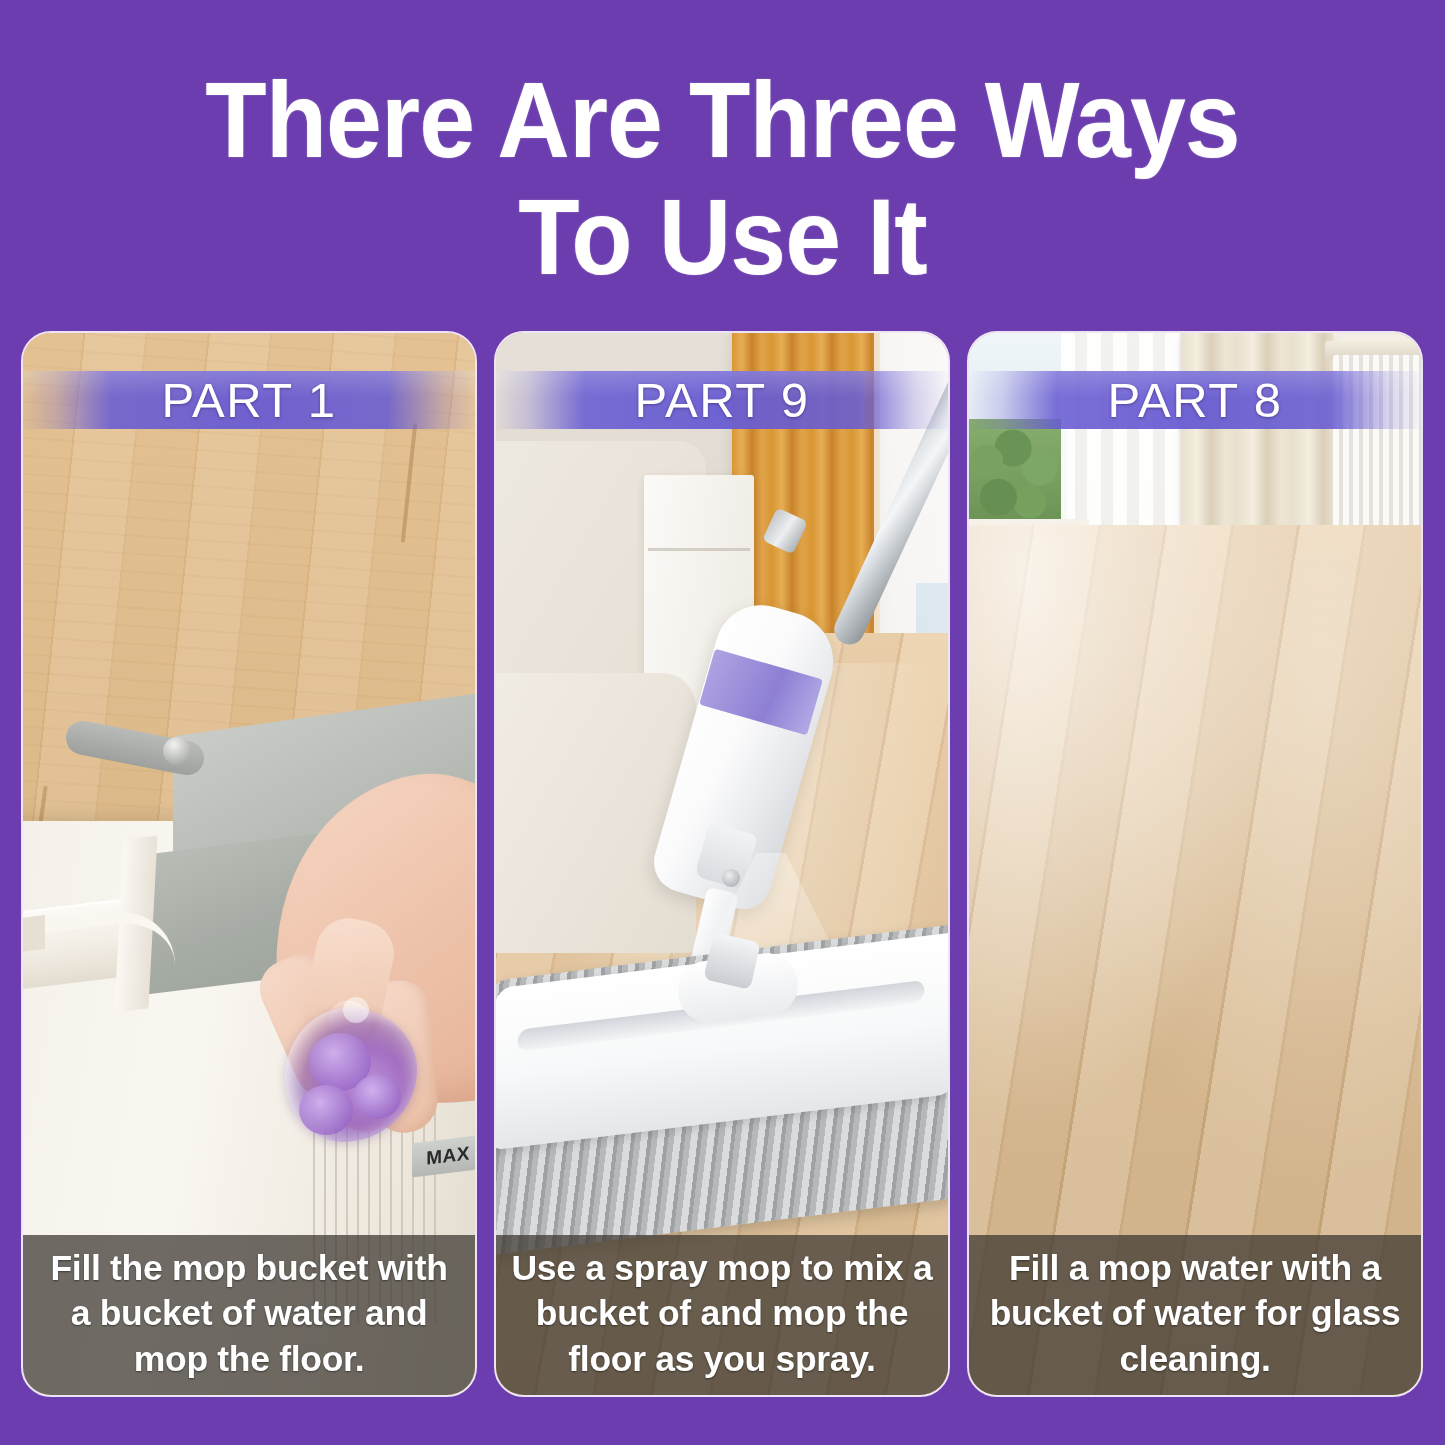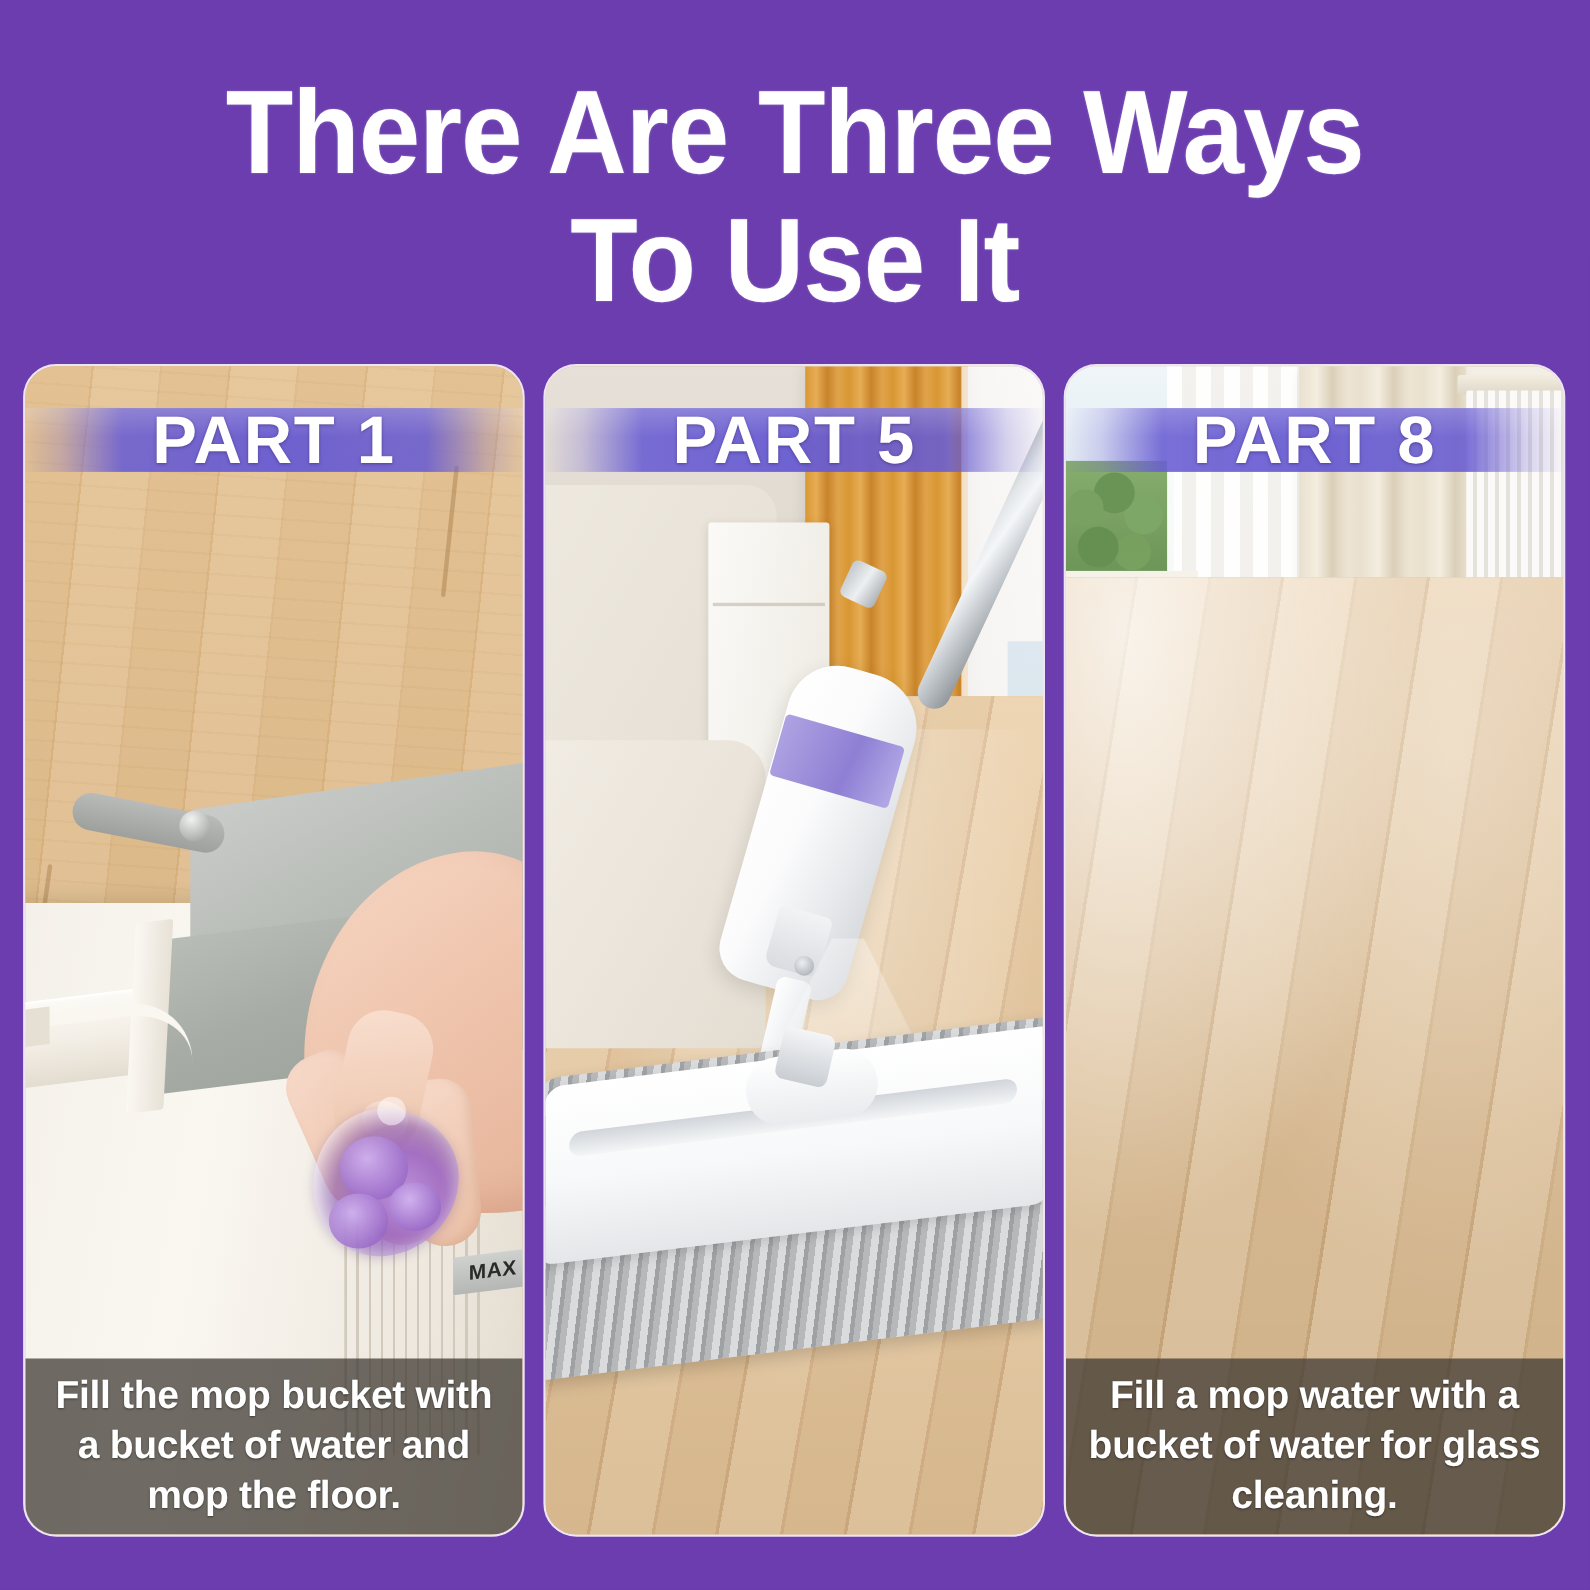--- a/index.html
+++ b/index.html
@@ -64,22 +64,22 @@
     z-index:6;
   }
   .badge-band::before {
     content:"";
     position:absolute; inset:0;
     background:linear-gradient(to bottom, rgba(255,255,255,0.18), rgba(255,255,255,0) 45%);
   }
   .badge-text {
     position:relative;
     color:#FFFFFF;
-    font-weight:bold;
-    font-size:61px;
+    font-weight:normal;
+    font-size:49px;
     letter-spacing:1.5px;
     text-shadow:0 1px 3px rgba(40,20,80,0.45);
   }
 
   
   .caption {
     position:absolute;
     left:0; right:0; bottom:0;
     height:160px;
     background:rgba(62,56,50,0.74);
@@ -638,23 +638,26 @@
       <div class="p2-spray"></div>
 
       <div class="p2-mop-fringe"></div>
       <div class="p2-mop-plate"></div>
       <div class="p2-mop-groove"></div>
       <div class="p2-mop-hub"></div>
       <div class="p2-mop-swivel"></div>
     </div>
 
     <div class="badge-band">
-      <span class="badge-text">PART 5</span>
-    </div>
-
+      <span class="badge-text">PART 9</span>
+    </div>
+
+    <div class="caption">
+      <div class="caption-text">Use a spray mop to mix a bucket of and mop the floor as you spray.</div>
+    </div>
   </div>
 
   <div class="panel">
     <div class="scene">
       <div class="p3-wallbg"></div>
       <div class="p3-window"></div>
       <div class="p3-trees"></div>
       <div class="p3-sill"></div>
       <div class="p3-sheer"></div>
       <div class="p3-drapes"></div>

